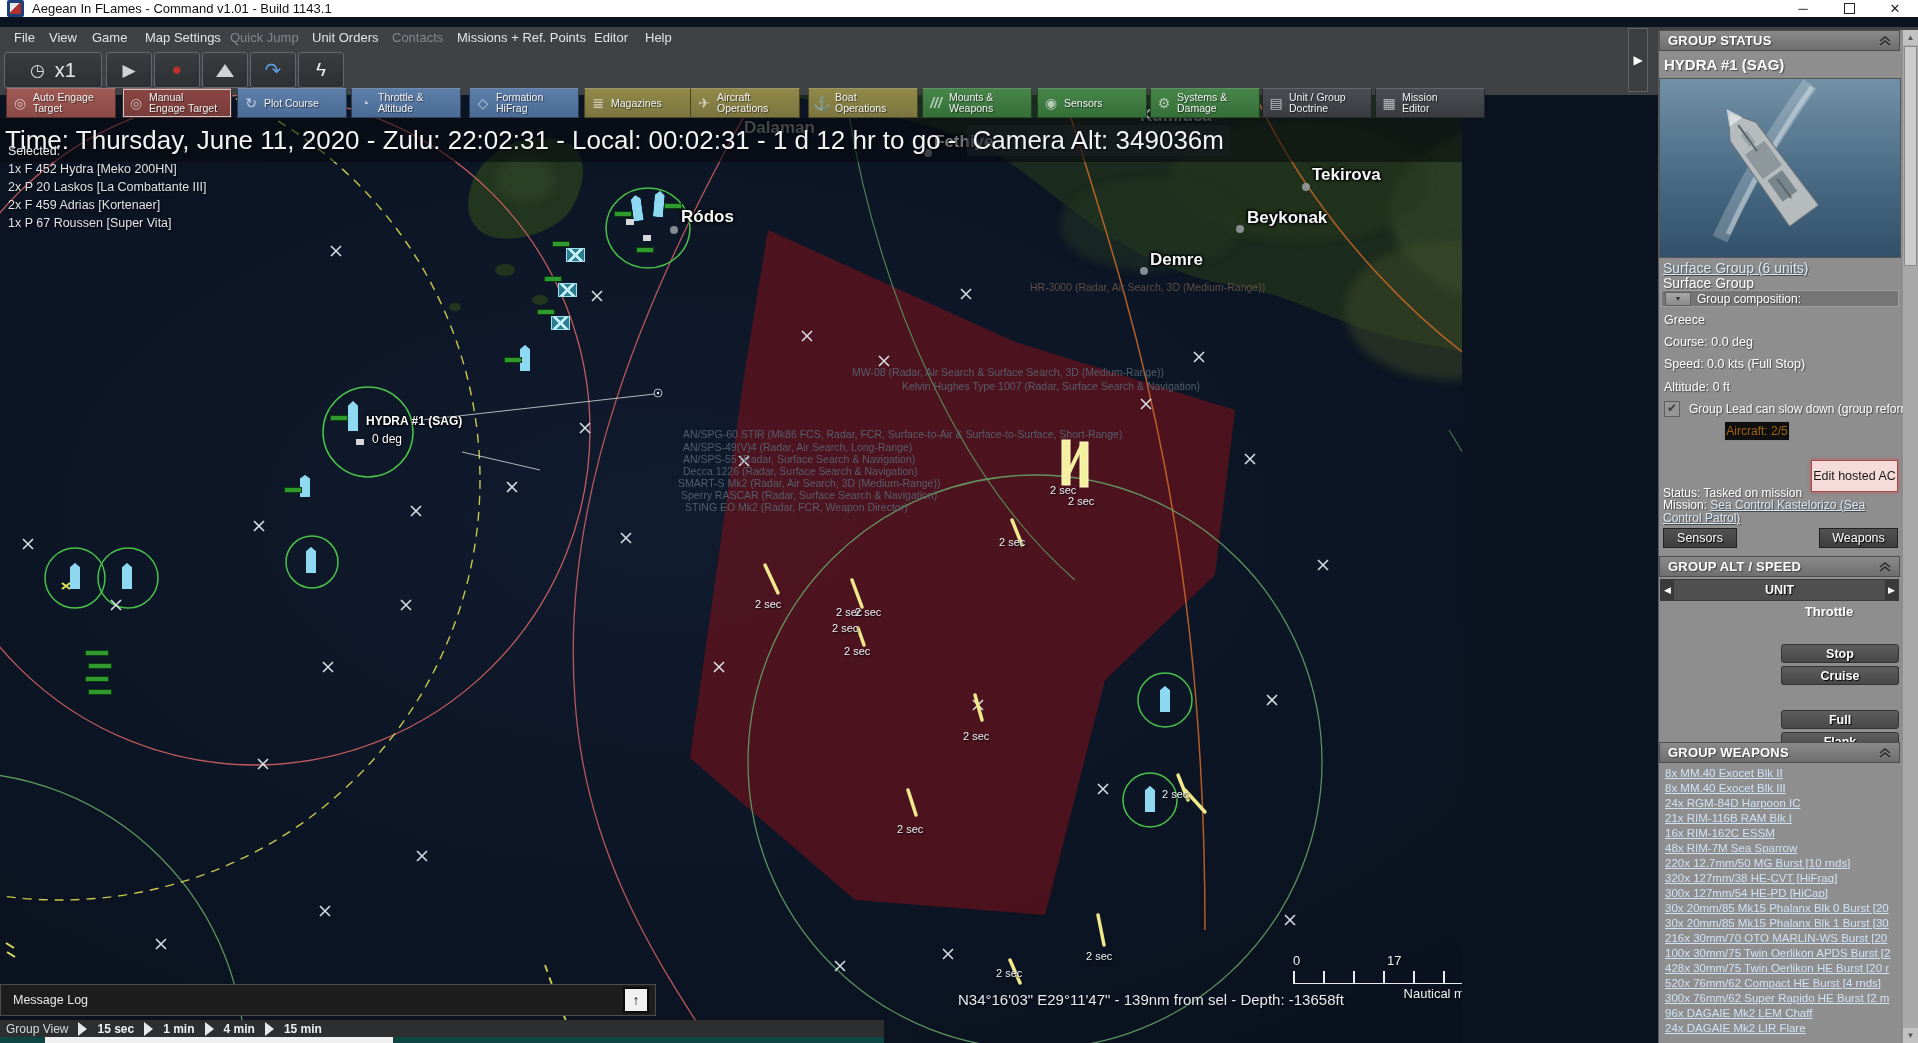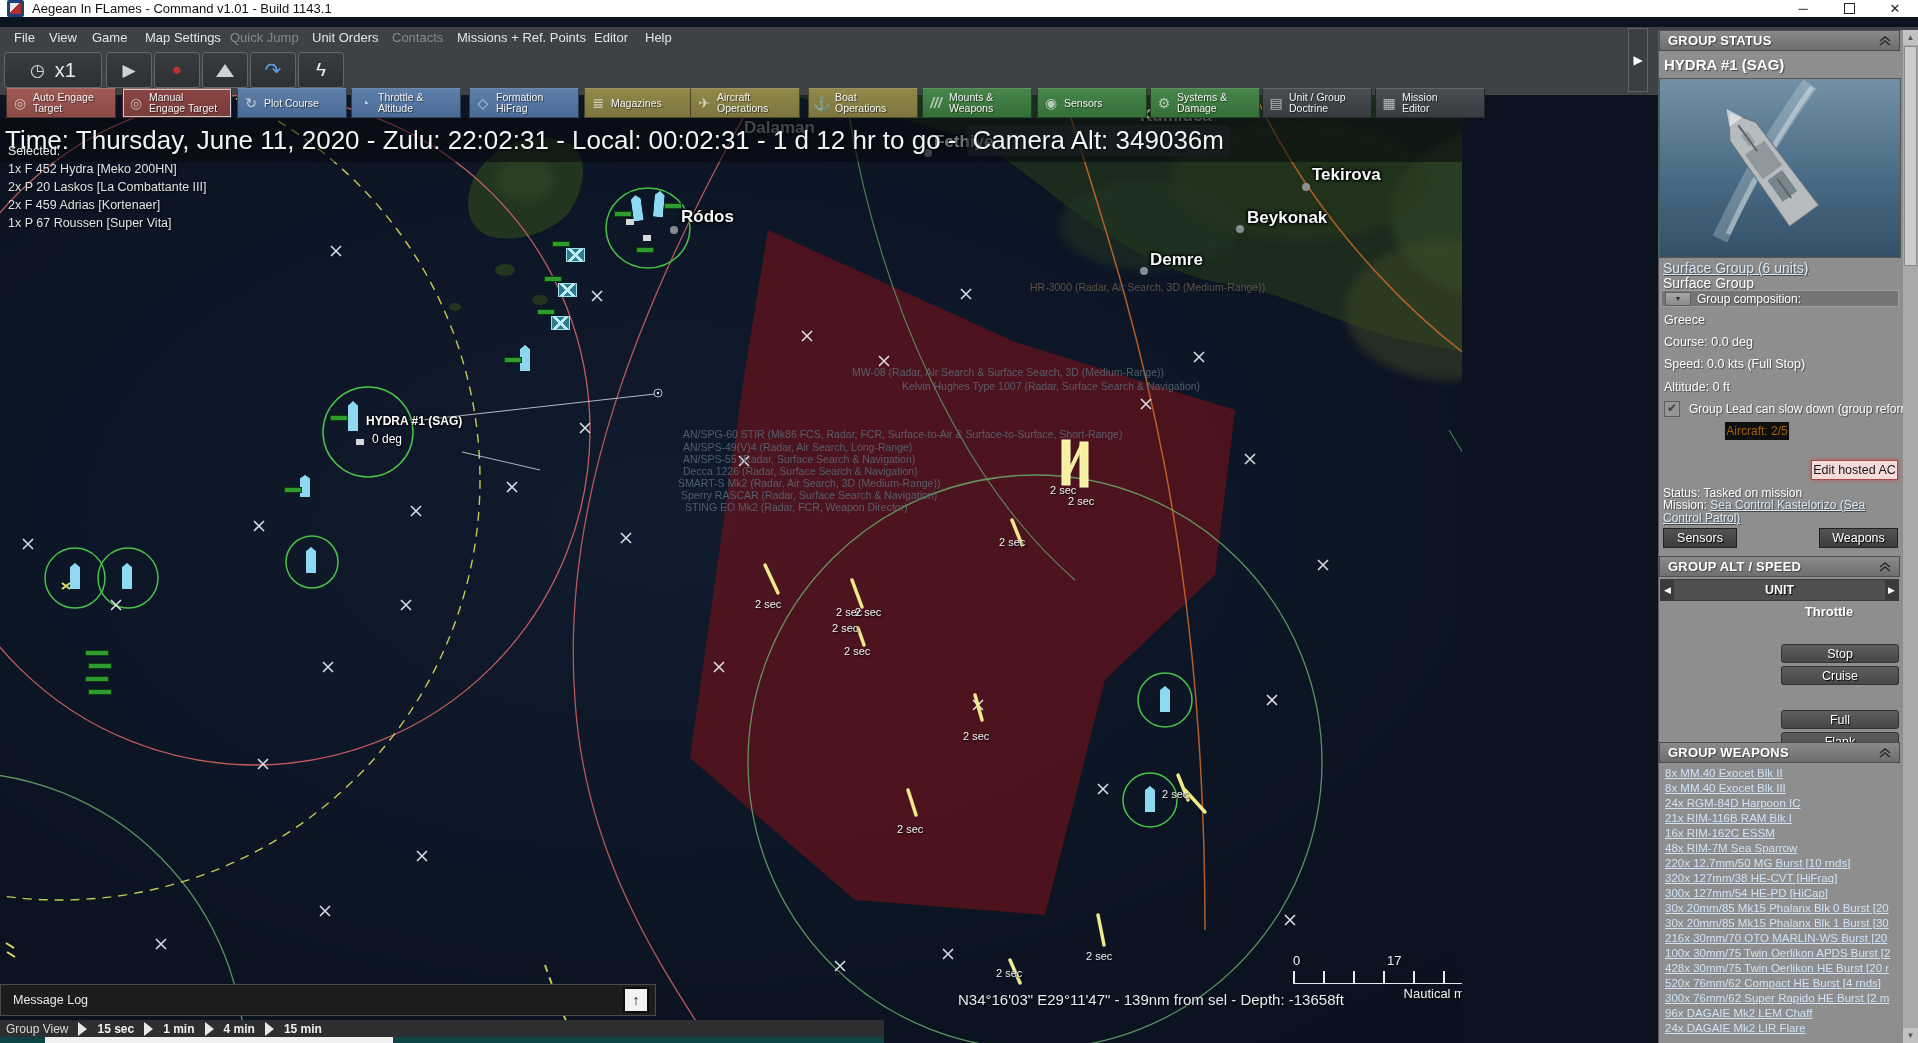--- a/index.html
+++ b/index.html
@@ -124,21 +124,21 @@
         display:flex;align-items:center;justify-content:center;box-sizing:border-box;}
   #editac{position:absolute;background:#f5dcda;border:1px solid #a84848;box-shadow:0 0 4px #c25858;
         color:#161616;font-size:12.5px;display:flex;align-items:center;justify-content:center;box-sizing:border-box;}
   #unitbar{position:absolute;left:1px;top:549px;width:239px;height:22px;background:#4f4f4f;
         border:1px solid #3a3a3a;box-sizing:border-box;}
   #unitbar .ua{position:absolute;top:0;width:13px;height:20px;background:#3a3a3a;color:#fff;
         font-size:9px;display:flex;align-items:center;justify-content:center;}
   #unitbar .ut{position:absolute;left:0;right:0;text-align:center;font-size:12.5px;font-weight:bold;
         line-height:20px;color:#fff;text-shadow:1px 1px 1px #000;}
   .thr-btn{left:122px;width:118px;height:19px;border-radius:3px;
-        background:linear-gradient(#5e5e5e,#474747);border:1px solid #333;}
+        background:linear-gradient(#5e5e5e,#474747);border:1px solid #333;font-weight:bold;}
   #weaponslist{position:absolute;left:6px;top:736px;width:233px;height:272px;overflow:hidden;}
   #weaponslist div{font-size:11.5px;line-height:15px;color:#cfe2f7;text-decoration:underline;
         white-space:nowrap;cursor:pointer;}
   
   #vscroll{position:absolute;left:1903px;top:30px;width:15px;height:1013px;background:#a9a9a9;z-index:11;}
   #vscroll .arr{position:absolute;left:0;width:15px;height:15px;background:#c2c2c2;color:#555;
         font-size:8px;display:flex;align-items:center;justify-content:center;}
   #vscroll .vthumb{position:absolute;left:1px;top:16px;width:13px;height:220px;background:#cdcdcd;
         border:1px solid #8a8a8a;box-sizing:border-box;}
 </style>
@@ -567,21 +567,21 @@
 
     <div class="sbtext" style="left:5px;top:283px">Greece</div>
     <div class="sbtext" style="left:5px;top:305px">Course: 0.0 deg</div>
     <div class="sbtext" style="left:5px;top:327px">Speed: 0.0 kts (Full Stop)</div>
     <div class="sbtext" style="left:5px;top:350px">Altitude: 0 ft</div>
 
     <span class="cb" style="left:5px;top:371px">✔</span>
     <div class="sbtext" style="left:30px;top:372px;font-size:12px">Group Lead can slow down (group reform)</div>
 
     <div class="acbtn" style="left:65px;top:391px;width:66px;height:20px">Aircraft: 2/5</div>
-    <div id="editac" style="left:152px;top:430px;width:87px;height:20px">Edit hosted AC</div>
+    <div id="editac" style="left:152px;top:430px;width:87px;height:32px">Edit hosted AC</div>
 
     <div class="sbtext" style="left:4px;top:456px;font-size:12px">Status: Tasked on mission</div>
     <div style="position:absolute;left:4px;top:469px;width:232px;font-size:12px;line-height:13px;
          color:#fff;text-shadow:1px 1px 1px rgba(0,0,0,.5);white-space:normal">
       <span>Mission: </span><span class="sblink">Sea Control Kastelorizo (Sea Control Patrol)</span>
     </div>
 
     <div class="sbbtn" style="left:4px;top:498px;width:74px;height:20px">Sensors</div>
     <div class="sbbtn" style="left:160px;top:498px;width:79px;height:20px">Weapons</div>
 

